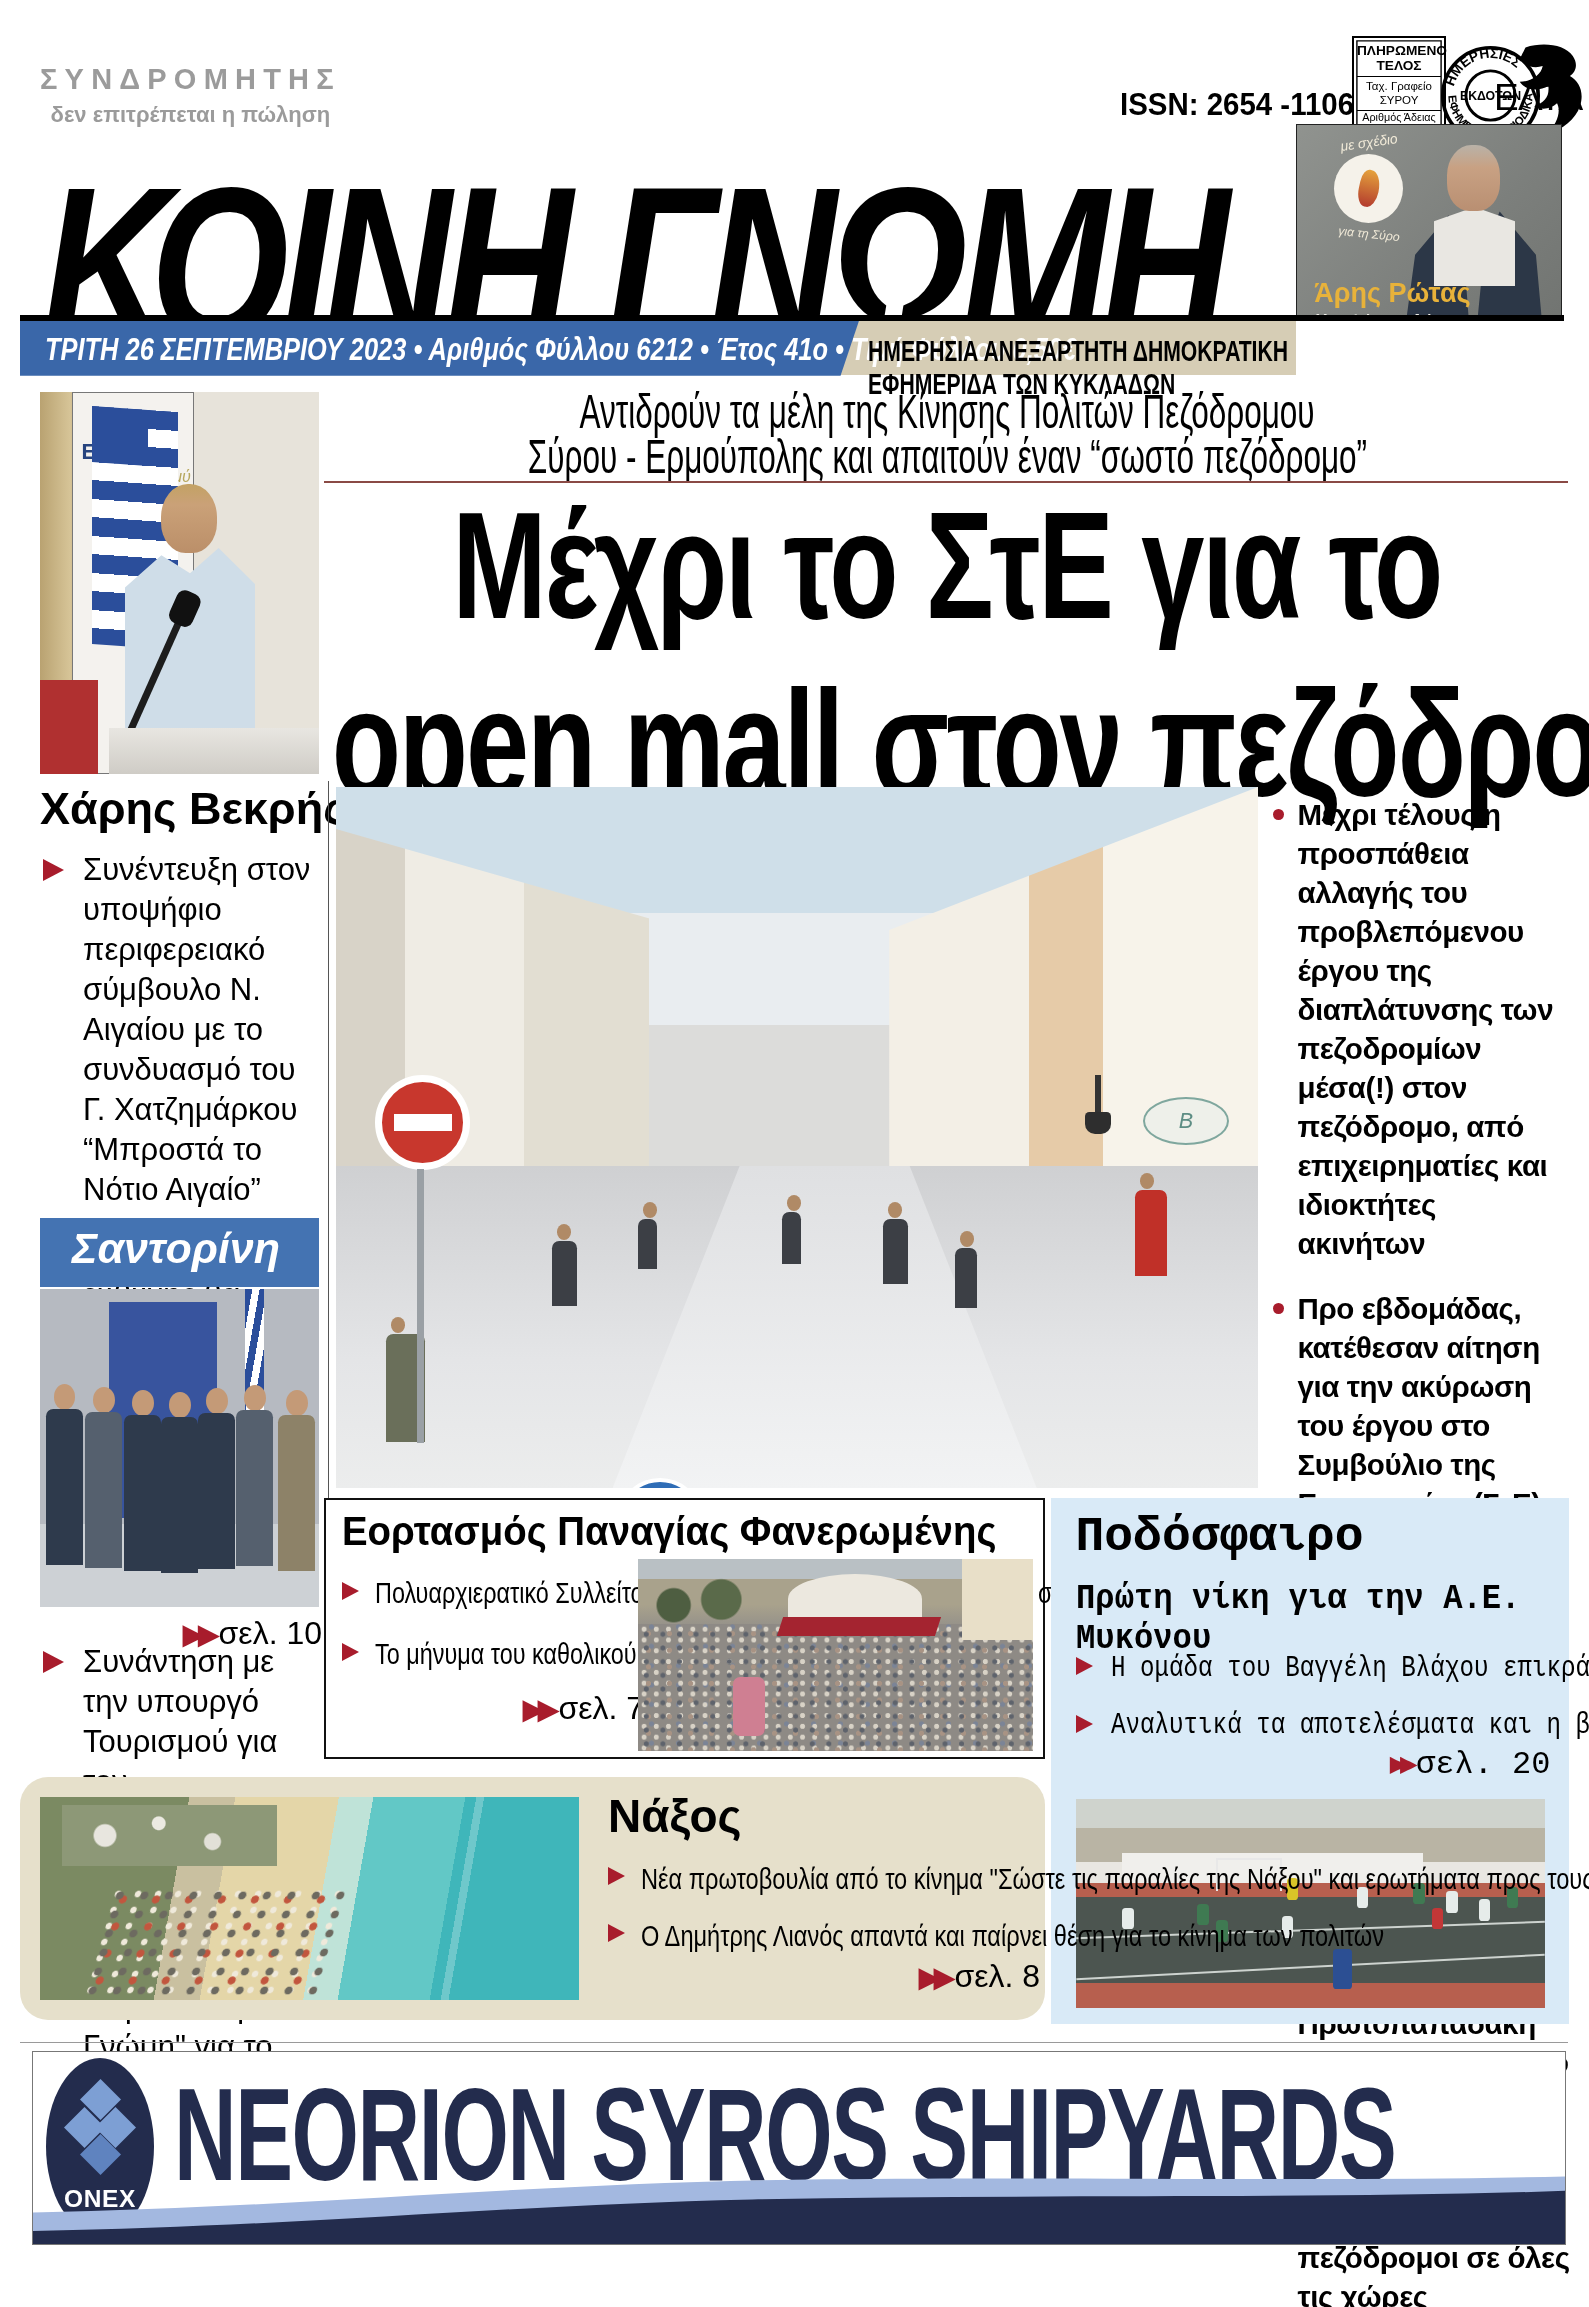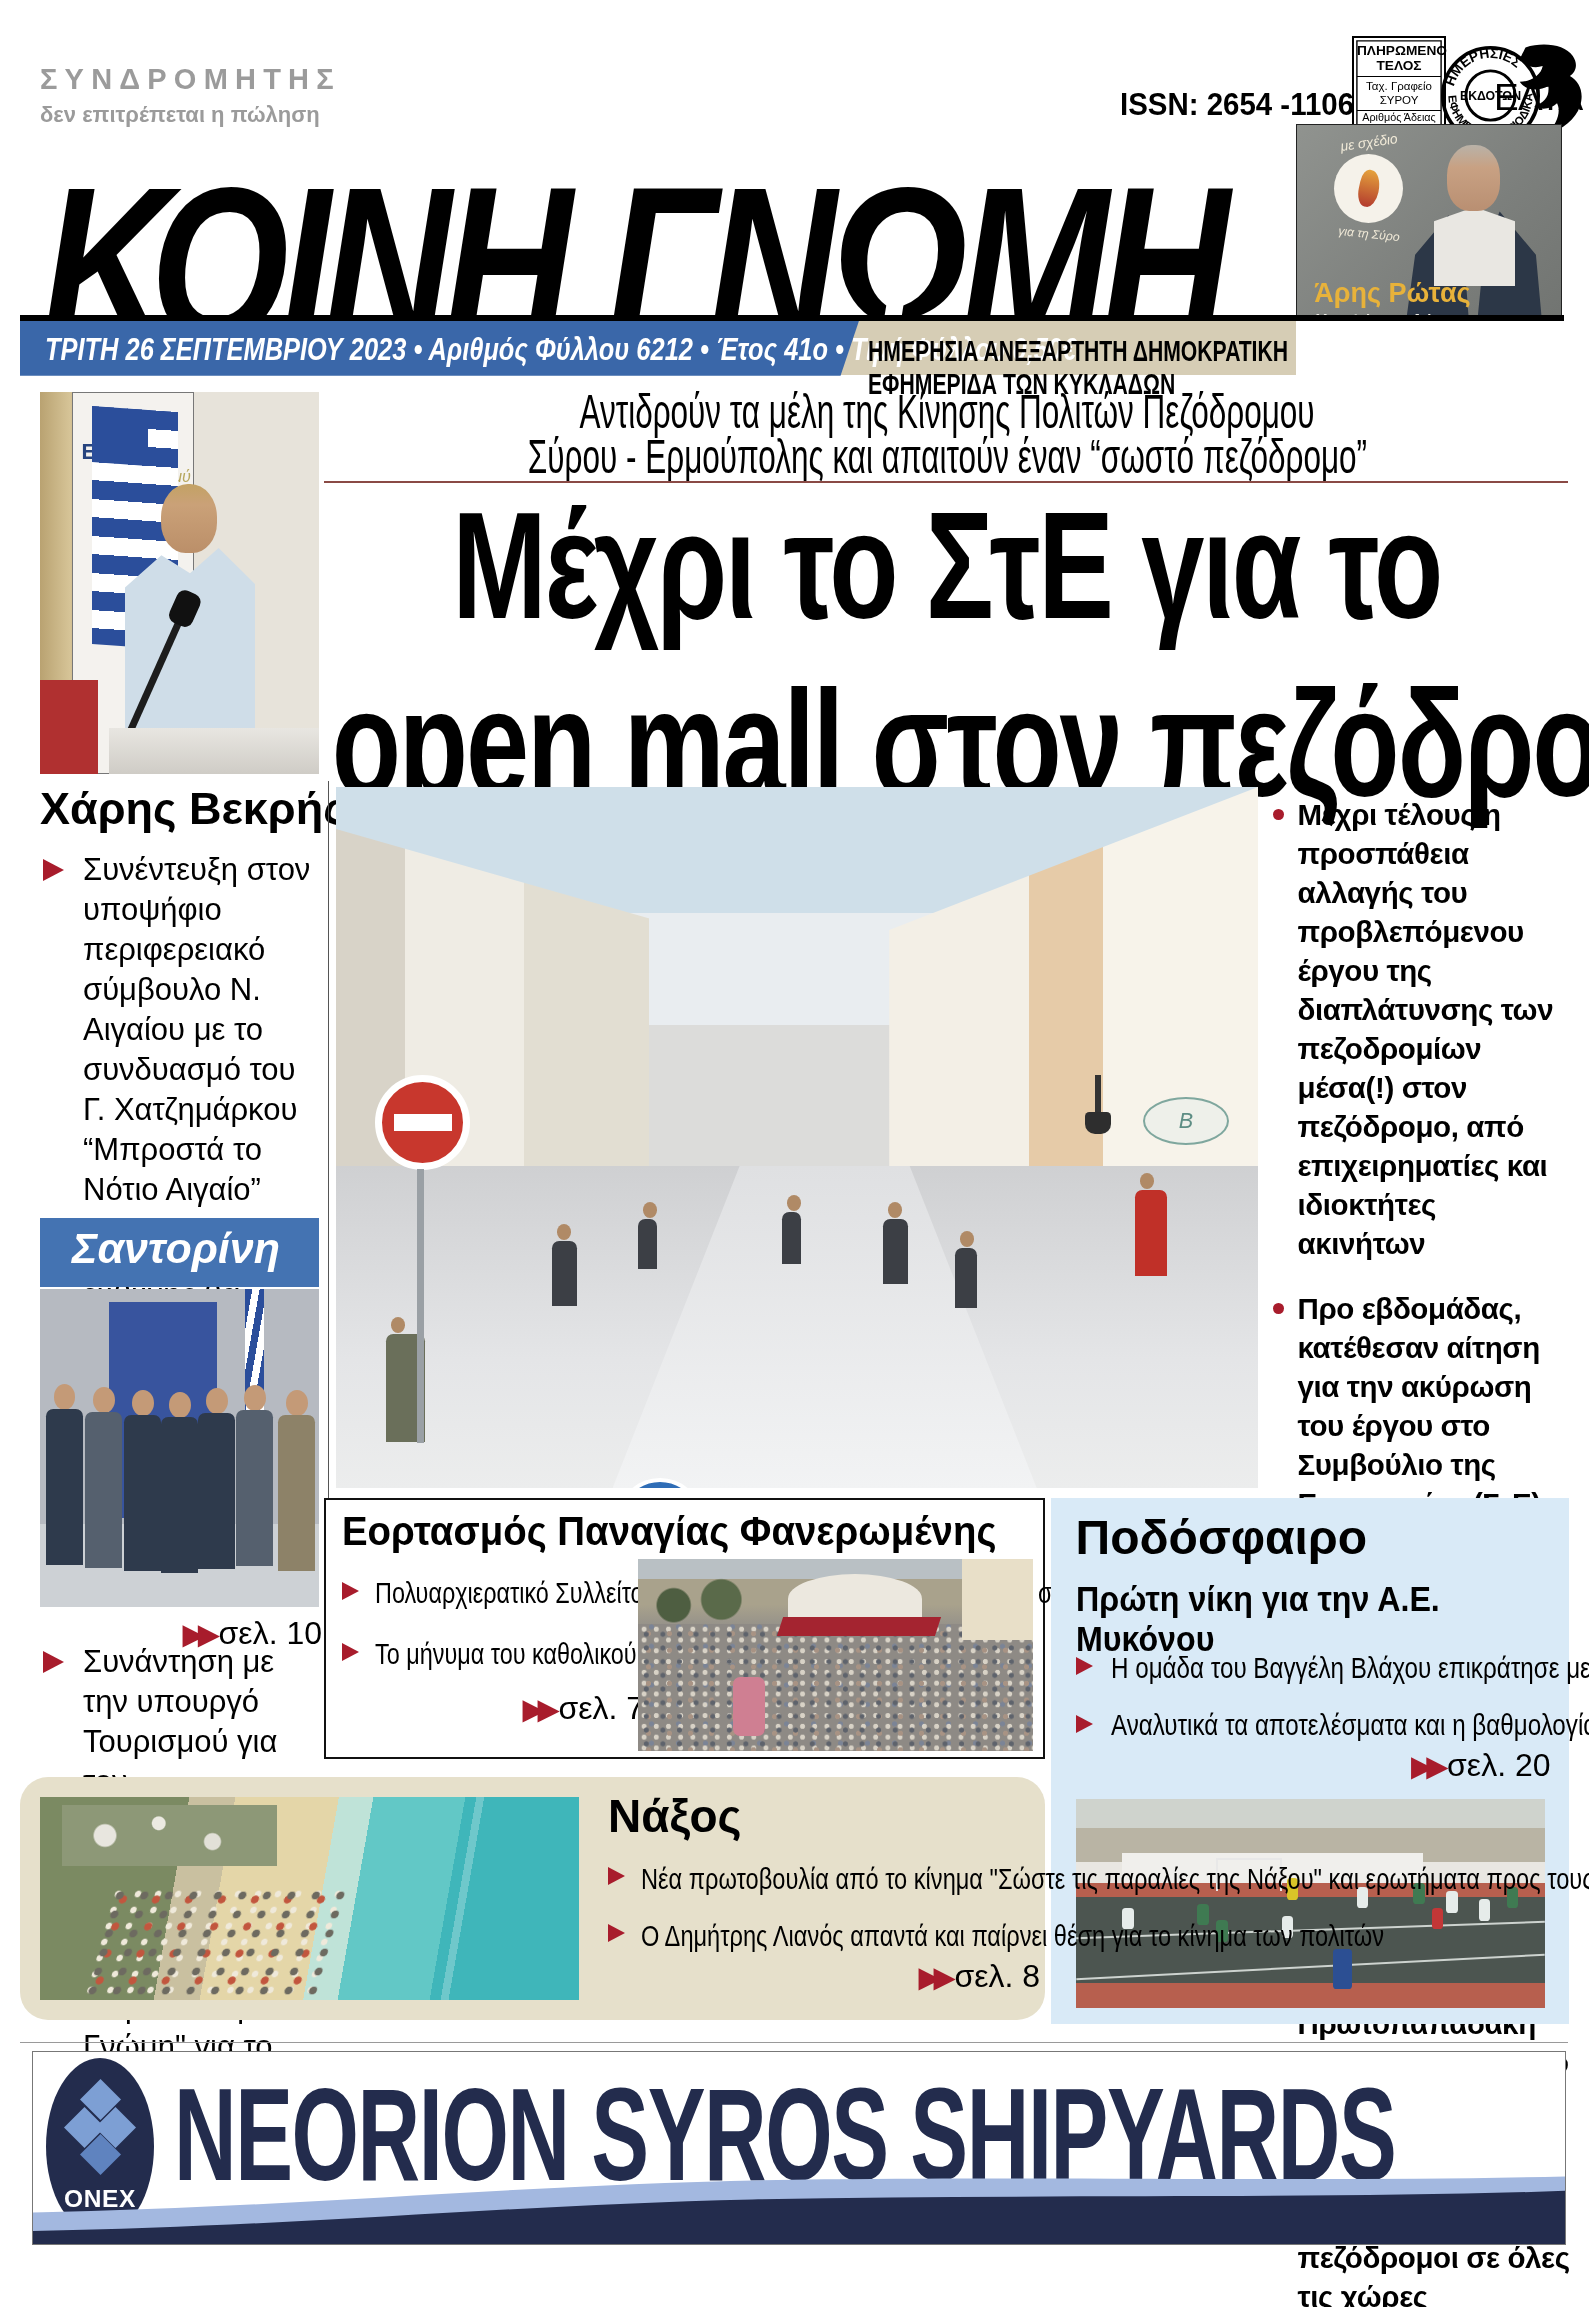--- a/index.html
+++ b/index.html
@@ -13,21 +13,21 @@
     --navy:#232c4d;
     --periwinkle:#a3b8e0;
   }
   *{box-sizing:border-box;margin:0;padding:0;}
   html,body{background:#fff;}
   body{font-family:"Liberation Sans",sans-serif;color:#000;}
   #page{position:relative;width:1590px;height:2307px;background:#fff;overflow:hidden;}
   .cx{display:inline-block;white-space:nowrap;}
 
   
-  .subscriber{position:absolute;left:40px;top:63px;color:#9b9b9b;}
+  .subscriber{position:absolute;left:40px;top:63px;color:#9b9b9b;text-align:center;}
   .subscriber .l1{font-size:29px;font-weight:bold;letter-spacing:7.2px;}
   .subscriber .l2{font-size:22px;font-weight:bold;margin-top:5.8px;}
   .issn{position:absolute;left:1120px;top:86px;font-size:32px;font-weight:bold;transform:scaleX(.92);transform-origin:left top;}
   .stampbox{position:absolute;left:1341px;top:36px;width:94px;height:112px;border:2.2px solid #000;box-shadow:inset 0 0 0 2.2px #fff,inset 0 0 0 3.6px #000;padding:5.8px 2.9px 1.4px;text-align:center;line-height:1.08;background:#fff;margin-left:11px;}
   .stampbox .b1{font-size:13.7px;font-weight:bold;}
   .stampbox .b2{font-size:11.5px;border-top:1.4px solid #000;margin-top:2.9px;padding-top:2.9px;}
   .stampbox .b3{font-size:11.5px;margin-top:1.4px;}
   .stampbox .b4{font-size:10.8px;border-top:1.4px solid #000;margin-top:3.6px;padding-top:1.4px;}
   .stampbox .b5{font-size:19px;font-weight:bold;line-height:1;}
   .circstamp{position:absolute;left:1437px;top:42px;width:107px;height:107px;}
@@ -151,21 +151,21 @@
        radial-gradient(circle,#7b8496 2.2px,transparent 2.9px);
      background-size:16.6px 13.7px,21px 16.6px,12.2px 10.8px,27px 19.4px;}
   .crowd-photo .hill{position:absolute;left:0;top:0;width:100%;height:34%;background:linear-gradient(#b9c0c4 0 30%,#a9a28c 30% 70%,#97938a 100%);}
   .crowd-photo .trees{position:absolute;left:0;top:6%;width:30%;height:30%;background:radial-gradient(circle at 30% 60%,#4e5e41 18%,transparent 20%),radial-gradient(circle at 70% 50%,#5a6a4a 22%,transparent 24%),#00000000;}
   .crowd-photo .stage{position:absolute;left:38%;top:8%;width:34%;height:26%;background:#ece8df;border-radius:50% 50% 0 0;}
   .crowd-photo .carpet{position:absolute;left:36%;top:30%;width:40%;height:10%;background:#a42430;transform:skewX(-18deg);}
   .crowd-photo .building{position:absolute;right:0;top:0;width:18%;height:42%;background:#e8dfc8;}
   .crowd-photo .pink{position:absolute;left:24%;bottom:8%;width:32px;height:59px;border-radius:7.2px;background:#cf7f92;}
 
   
-  .foot-box{position:absolute;left:1051px;top:1498px;width:518px;height:526px;background:var(--foot-bg);}
+  .foot-box{position:absolute;left:1051px;top:1498px;width:518px;height:526px;background:var(--foot-bg);font-family:Liberation Mono, monospace;}
   .foot-title{position:absolute;left:24.5px;top:11.5px;font-size:48px;font-weight:900;}
   .foot-sub{position:absolute;left:24.5px;top:81px;font-size:35px;font-weight:800;transform:scaleX(.92);transform-origin:left top;}
   .foot-bullets{left:24.5px;top:150px;width:475px;}
   .foot-bullets .bullet-item{font-size:29.5px;line-height:40px;margin-bottom:17.3px;padding-left:35px;}
   .foot-bullets .bullet-item::before{border-left-width:17.3px;border-top-width:9.4px;border-bottom-width:9.4px;top:9.4px;}
   .foot-bullets .cx{transform:scaleX(.82);transform-origin:left top;}
   .foot-photo{position:absolute;left:24.5px;top:301px;width:469px;height:209px;overflow:hidden;background:linear-gradient(#cfd3cd 0 14%,#b9b4a4 14% 30%,#e9e7e2 30% 40%,#b75f4e 40% 47%,#4c5550 47% 88%,#b75f4e 88% 100%);}
   .foot-photo .bldg{position:absolute;left:10%;top:26%;width:64%;height:14%;background:#f0efec;}
   .foot-photo .goal{position:absolute;left:30%;top:28%;width:14%;height:16%;border:2.9px solid #e8e8e8;border-bottom:none;}
   .foot-photo .line1{position:absolute;left:0;top:62%;width:100%;height:2.2px;background:#cdd3cf;transform:rotate(-2deg);}

